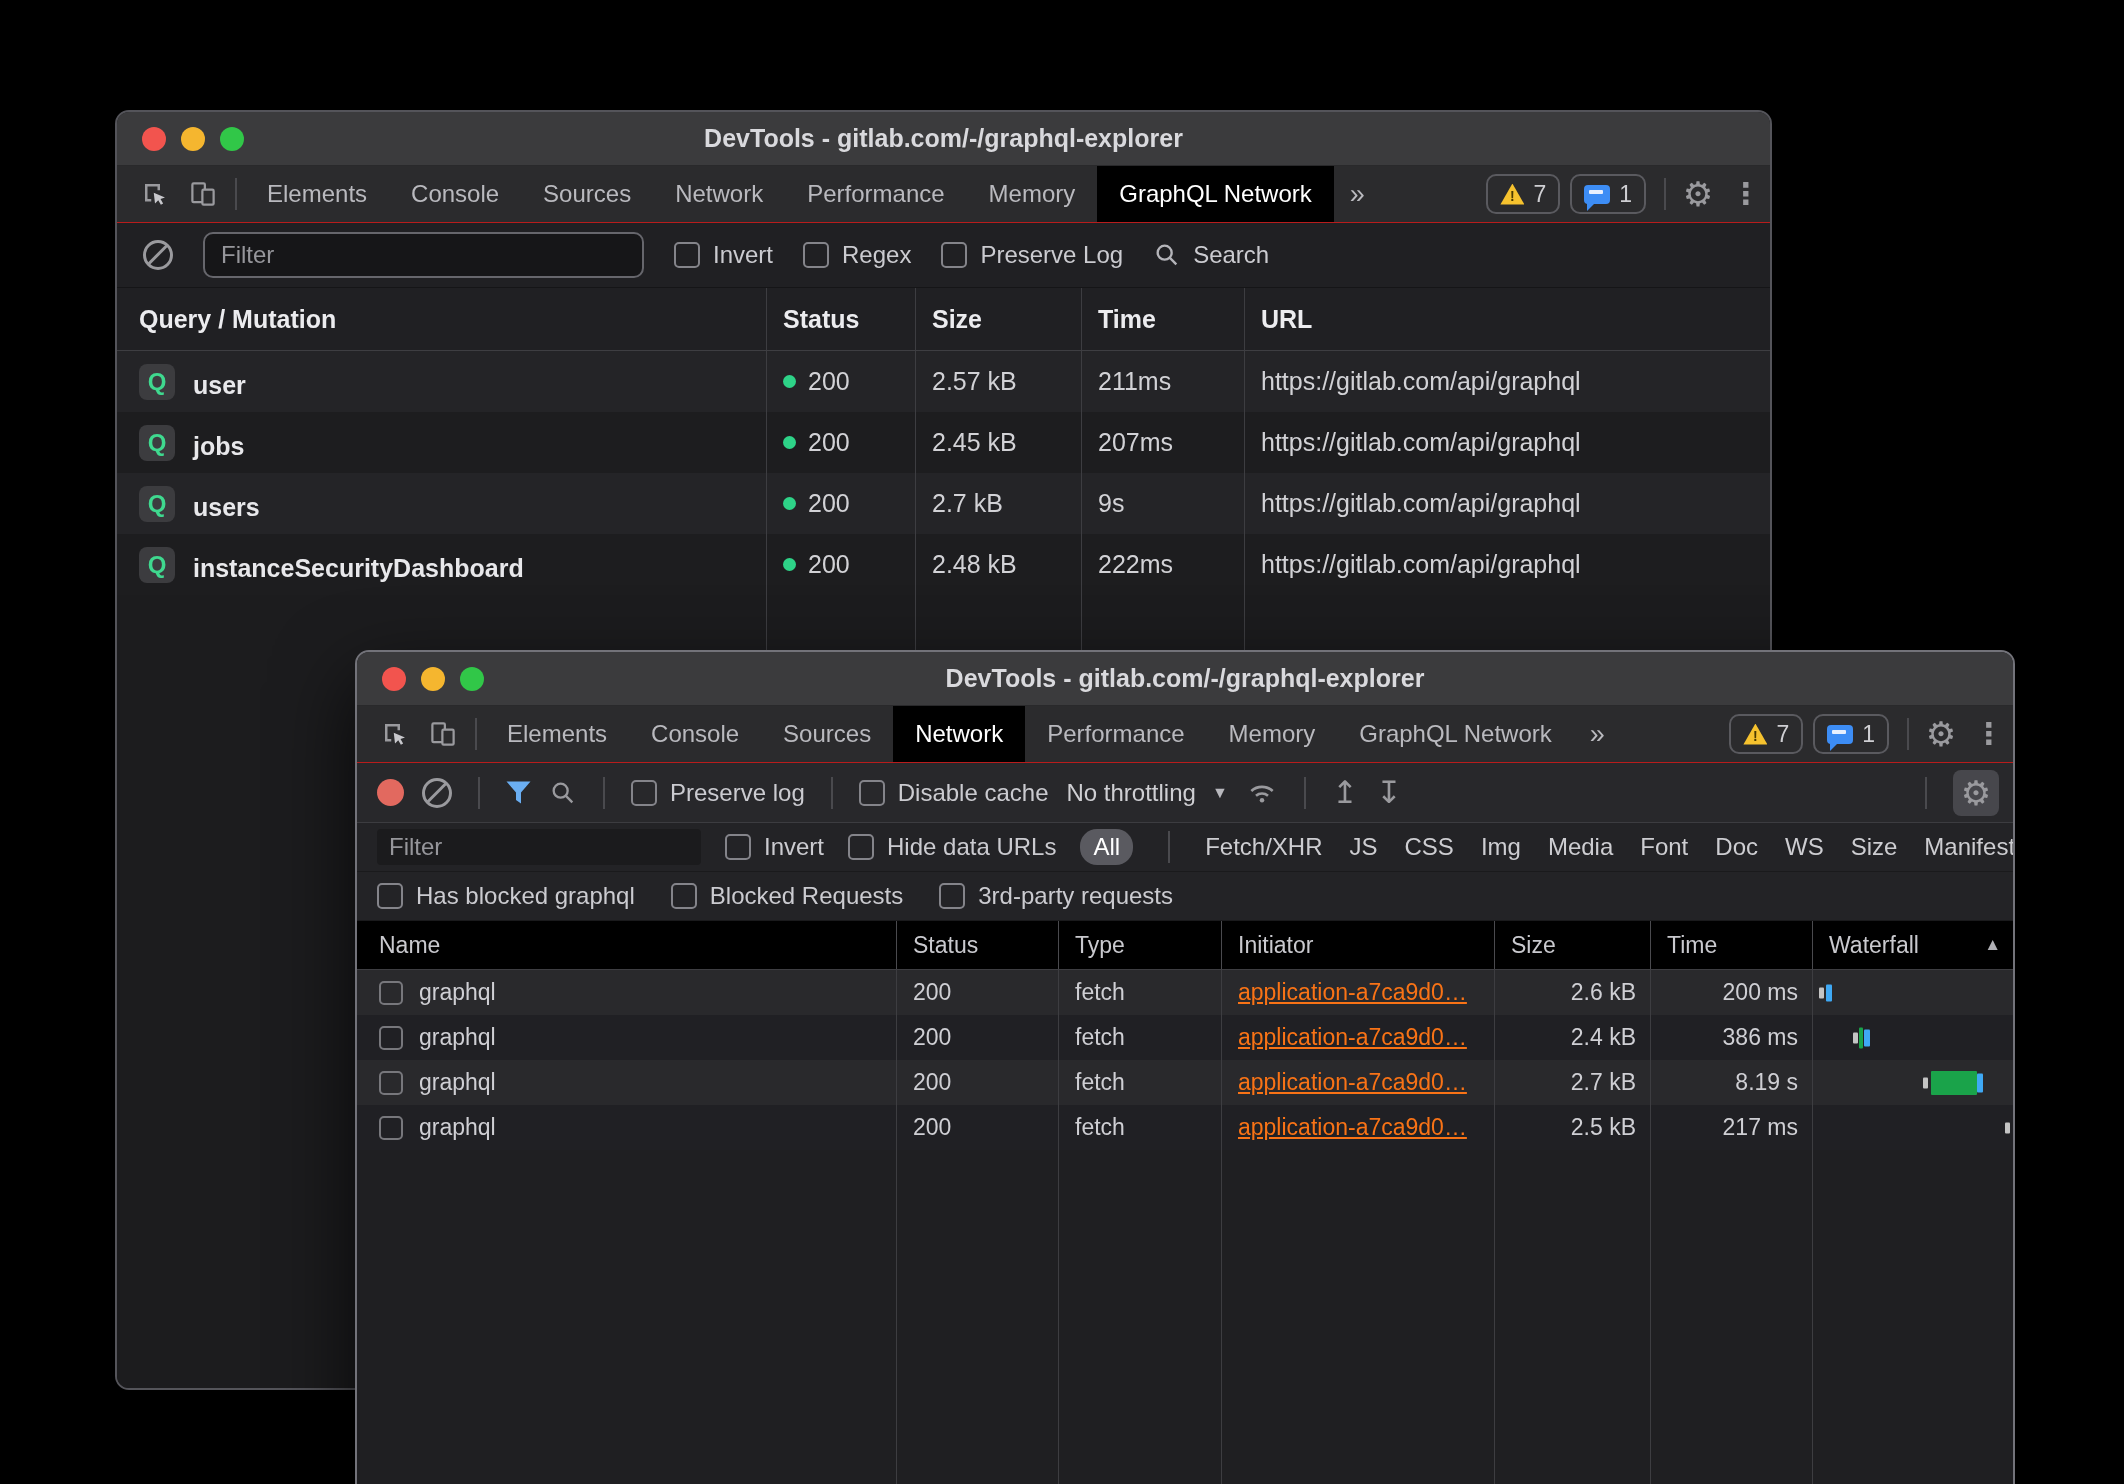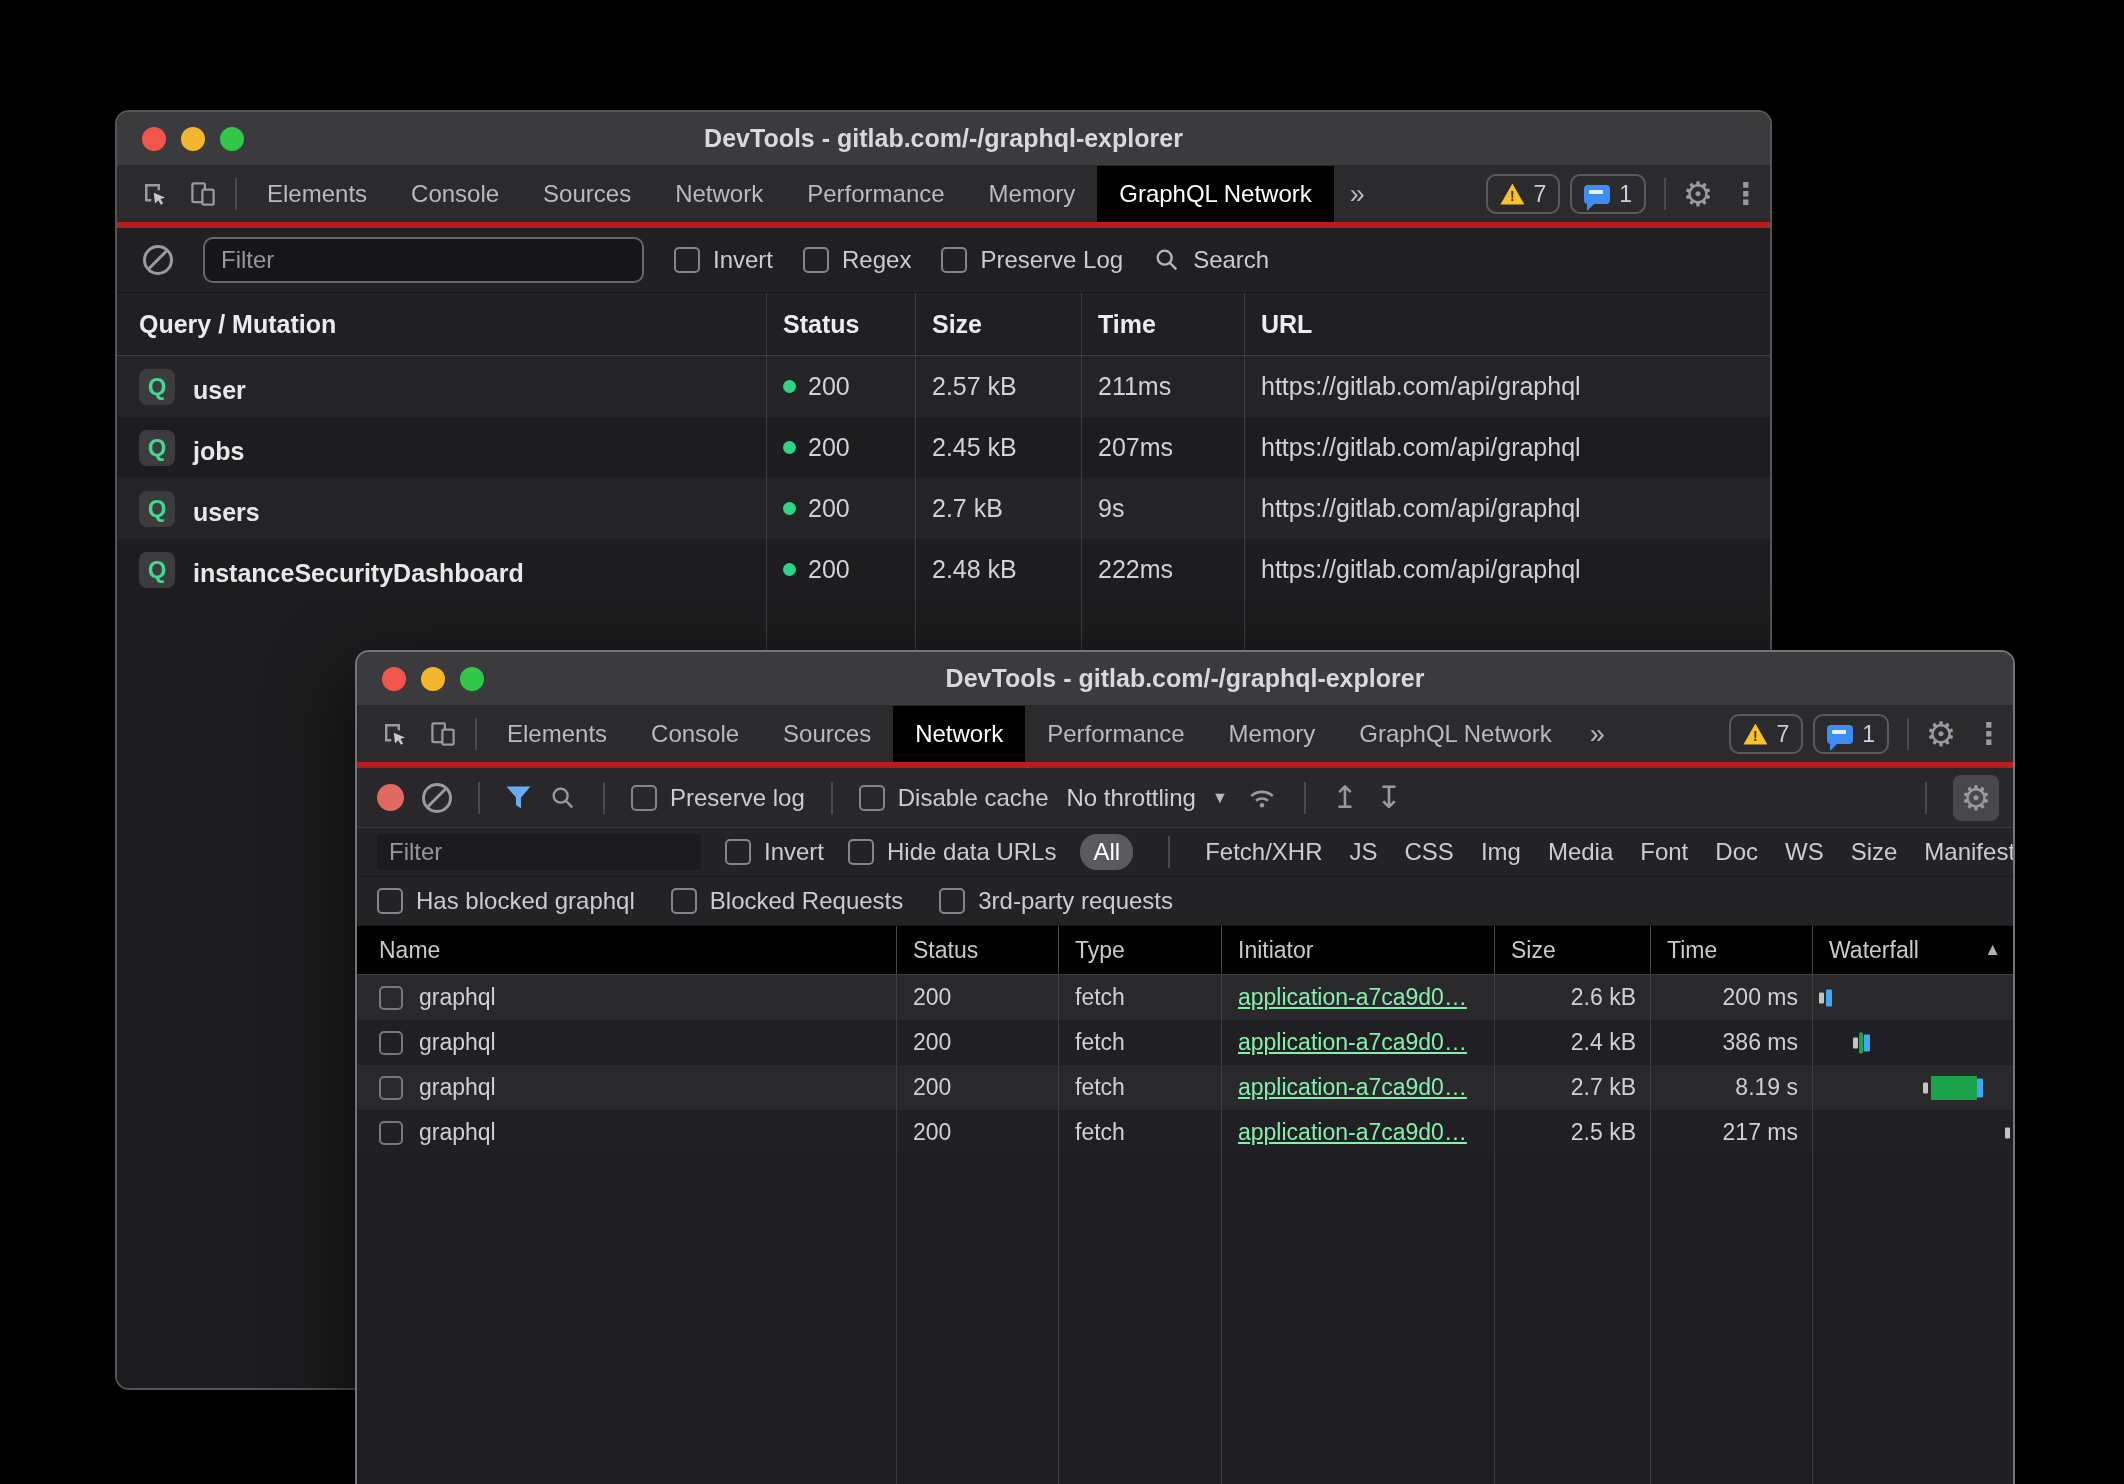--- a/index.html
+++ b/index.html
@@ -13,21 +13,21 @@
   
   .titlebar{height:53px;background:#3b3b3d;display:flex;align-items:center;position:relative;flex:none;
     border-bottom:1px solid #29292b;}
   .traffic{position:absolute;left:25px;top:0;height:100%;display:flex;align-items:center;gap:15px;}
   .tl{width:24px;height:24px;border-radius:50%;}
   .tl.red{background:#f2544e;} .tl.yellow{background:#f5b62f;} .tl.green{background:#31c748;}
   .win-title{flex:1;text-align:center;color:#d9d9dd;font-size:25px;font-weight:700;}
 
   
   .tabbar{height:56px;background:#2b2b2d;display:flex;align-items:stretch;flex:none;
-    border-bottom:6px solid #b91c1c;padding-left:14px;}
+    border-bottom:1px solid #b91c1c;padding-left:14px;}
   .tabbar .icon-btn{display:flex;align-items:center;justify-content:center;width:48px;flex:none;}
   .vdiv{width:2px;height:32px;background:#4a4a4e;align-self:center;margin:0 8px;flex:none;}
   .tab{display:flex;align-items:center;padding:0 22px;color:#b9b9be;font-size:24px;white-space:nowrap;cursor:default;}
   .tab.active{background:#000;color:#fff;}
   .tab.chevron{font-size:27px;padding:0 16px;}
   .tab-spacer{flex:1;}
   .badge{display:flex;align-items:center;gap:9px;border:2px solid #5a5a5f;border-radius:10px;
     padding:0 12px;height:36px;align-self:center;color:#cfcfd3;font-size:23px;margin-right:10px;}
   .warn-tri{width:24px;height:21px;background:#f6c22e;clip-path:polygon(50% 0,100% 100%,0 100%);
     display:flex;align-items:flex-end;justify-content:center;}
@@ -98,21 +98,21 @@
   .net-table{flex:1;display:flex;flex-direction:column;background:#202023;}
   .net-grid{display:grid;grid-template-columns:540px 162px 163px 273px 156px 162px 1fr;}
   .net-header{height:48px;background:#000000;border-bottom:1px solid #3e3e42;flex:none;}
   .net-header .c{display:flex;align-items:center;color:#c9c9ce;font-size:23px;font-weight:400;border-right:1px solid #4a4a4e;}
   .net-header .c.wf{justify-content:space-between;padding-right:12px;border-right:none;}
   .sort-arrow{font-size:17px;color:#b0b0b5;}
   .net-row{height:45px;flex:none;cursor:default;}
   .net-row .c{display:flex;align-items:center;color:#cfcfd4;font-size:23px;white-space:nowrap;overflow:hidden;}
   .net-row.r-light{background:#29292c;} .net-row.r-dark{background:#202024;}
   .net-row .c.num{justify-content:flex-end;padding-right:14px;}
-  .initiator-link{color:#86efac;text-decoration:underline;cursor:pointer;}
+  .initiator-link{color:#f97316;text-decoration:underline;cursor:pointer;}
   .wf-track{position:relative;border-right:none;padding-left:0;}
   .wf-seg{position:absolute;top:50%;transform:translateY(-50%);border-radius:1px;}
   .net-filler{flex:1;background:#1f1f22;}
   .net-filler .c{height:100%;}
   .name-cb{margin-right:16px;}
 
   .search-svg,.wifi-svg{display:block;}
 </style>
 </head>
 <body>

